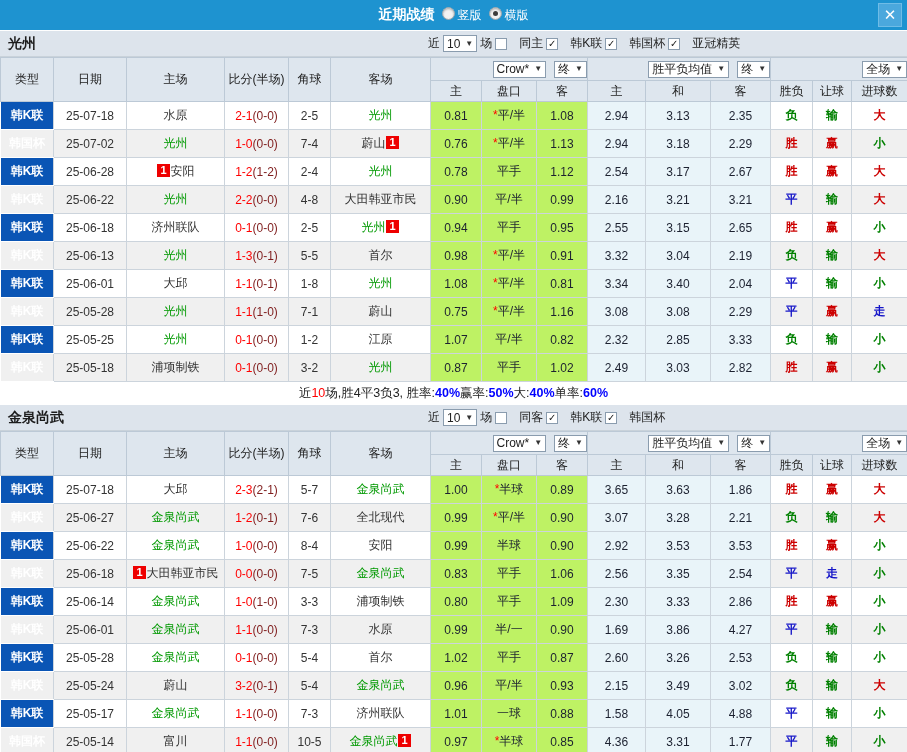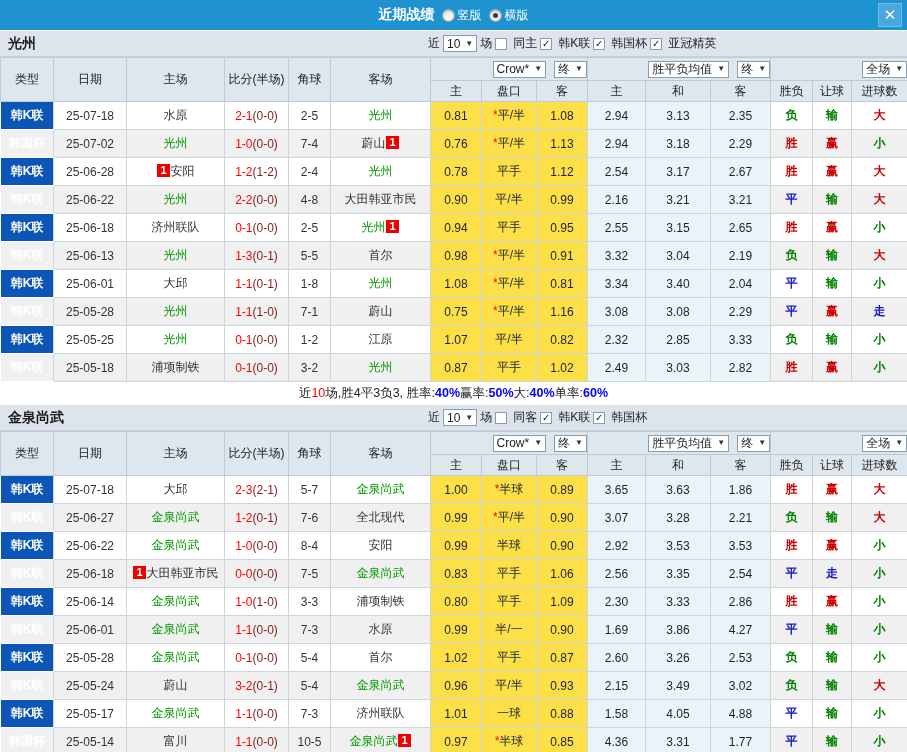--- a/index.html
+++ b/index.html
@@ -2,46 +2,46 @@
 <html><head>
 <meta charset="utf-8">
 <style>
   html,body{margin:0;padding:0;}
   body{width:907px;height:752px;background:#fff;font-family:"Liberation Sans","DejaVu Sans",sans-serif;font-size:12px;color:#333;overflow:hidden;}
   .app{width:907px;height:752px;position:relative;}
 
   
   .titlebar{height:30px;background:#1e93d0;position:relative;display:flex;align-items:center;justify-content:center;color:#fff;}
   .title{font-weight:bold;font-size:14px;}
-  .radio-opt{display:inline-flex;align-items:center;gap:3px;margin-left:7px;font-size:12px;cursor:pointer;color:#fff;}
+  .radio-opt{display:inline-flex;gap:3px;margin-left:7px;font-size:12px;cursor:pointer;color:#fff;}
   .radio{width:13px;height:13px;border-radius:50%;background:#f2f2f2;border:1px solid #9aa6ad;box-shadow:inset 0 1px 2px rgba(0,0,0,.3);display:inline-block;position:relative;box-sizing:border-box;}
   .radio.checked::after{content:'';position:absolute;left:3px;top:3px;width:5px;height:5px;border-radius:50%;background:#3c3c3c;}
   .close-btn{position:absolute;right:5px;top:3px;width:24px;height:24px;background:#4ba8dd;border:1px solid #6fbce6;box-sizing:border-box;display:flex;align-items:center;justify-content:center;color:#fff;font-weight:bold;font-size:15px;cursor:pointer;}
 
   
   .section-bar{height:25px;background:#dde4ec;border-top:1px solid #fff;border-bottom:1px solid #c9d2da;position:relative;display:flex;align-items:center;box-sizing:content-box;}
   .team-name{font-weight:bold;font-size:14px;margin-left:8px;color:#1c1c1c;}
   .filters{position:absolute;left:428px;top:0;height:100%;display:flex;align-items:center;gap:3px;font-size:12px;color:#222;white-space:nowrap;}
   .sel{display:inline-flex;align-items:center;background:#fff;border:1px solid #8a9cae;height:17px;padding:0 3px;font-size:12px;gap:5px;cursor:pointer;box-sizing:border-box;}
   .sel-arrow{font-size:8px;color:#333;line-height:1;}
-  .chk-item{display:inline-flex;align-items:center;gap:6px;cursor:pointer;}
+  .chk-item{display:inline-flex;align-items:center;gap:12px;cursor:pointer;}
   .checkbox{width:12px;height:12px;background:#fff;border:1px solid #8a9cae;display:inline-flex;align-items:center;justify-content:center;font-size:10px;line-height:1;color:#222;box-sizing:border-box;}
   .league-checks{display:inline-flex;align-items:center;gap:3px;}
 
   
   table.grid{border-collapse:collapse;table-layout:fixed;width:907px;}
   .grid th,.grid td{border:1px solid #ccd4dc;text-align:center;overflow:hidden;white-space:nowrap;padding:0;}
   .grid thead th{background:#dee6ee;font-weight:normal;font-size:12px;color:#222;border-color:#bcc9d6;}
   tr.h1 th{height:22px;}
   tr.h2 th{height:20px;}
   .hgroup{vertical-align:middle;}
   .hsel-wrap{display:flex;align-items:center;justify-content:flex-end;gap:8px;}
   tbody td{height:27px;font-size:12px;color:#333;background:#fff;}
   tr.alt td{background:#f0f0f0;}
-  tbody td.cream{background:#fde047;color:#1c2130;}
+  tbody td.cream{background:#bef264;color:#1c2130;}
   tbody td.euro{background:#e9f4f9;color:#1c2130;}
   td.type-league{background:#0a55b5;color:#fff;font-weight:bold;border-color:#fff #ccd4dc #fff #fff;}
   td.type-cup{background:#4d13bb;color:#fff;font-weight:bold;border-color:#fff #ccd4dc #fff #fff;}
   .focus{color:#009900;}
   .ft{color:#ff0000;}
   .ht{color:#7f1d1d;}
   .redcard{display:inline-block;background:#ee0000;color:#fff;font-size:11px;font-weight:bold;padding:0 3px;margin:0 1px;line-height:13px;vertical-align:1px;}
   .star{color:#ff0000;}
   .res-r{color:#cc0000;font-weight:bold;}
   .res-g{color:#008000;font-weight:bold;}

